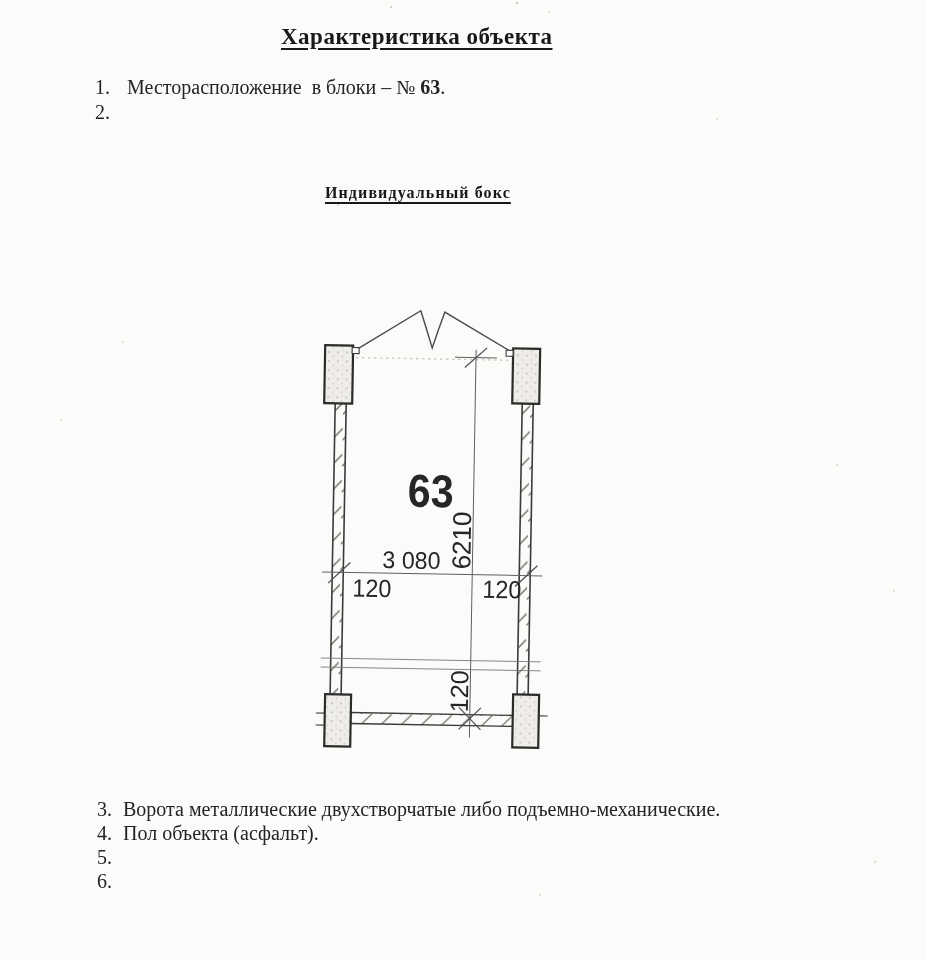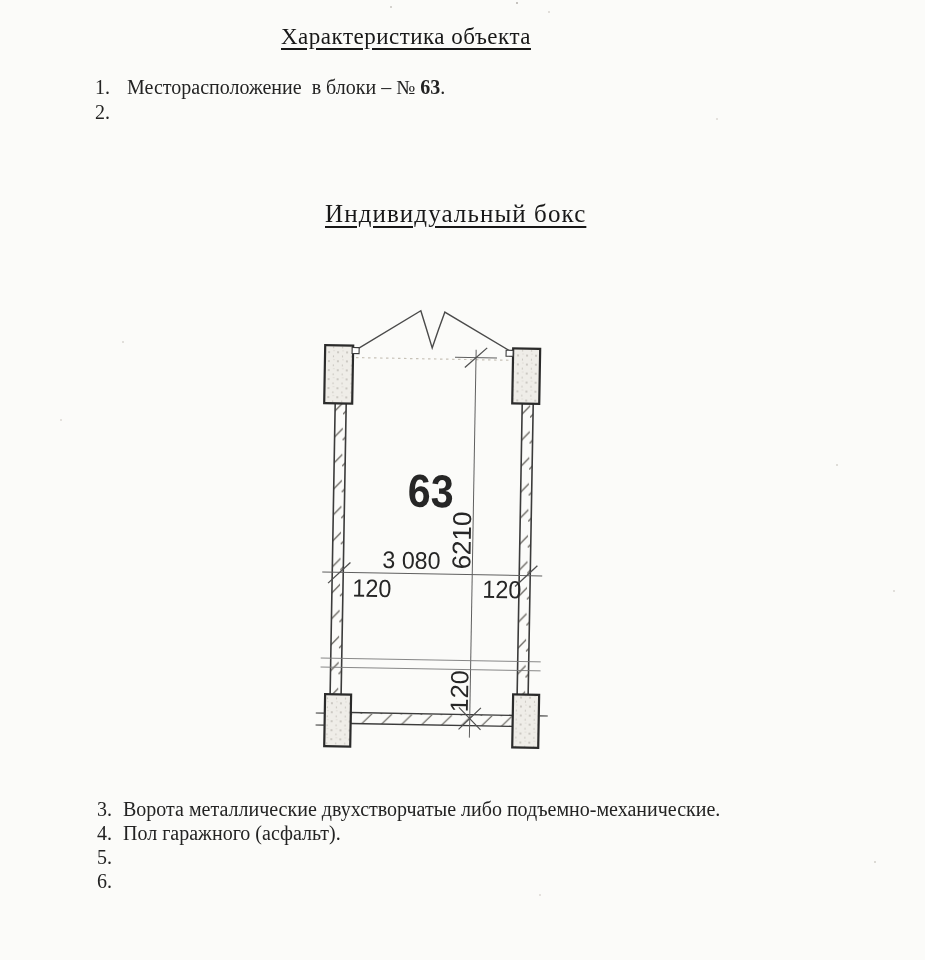--- a/index.html
+++ b/index.html
@@ -3,26 +3,26 @@
 <meta charset="utf-8">
 <style>
   html,body{margin:0;padding:0}
   body{
     width:925px;height:960px;position:relative;overflow:hidden;
     background:#fbfbf9;color:#1e1e1e;
     font-family:"Liberation Serif", serif;
   }
   .page{position:absolute;inset:0}
   .title{
-    position:absolute;margin:0;font-weight:400;color:#181818;
+    position:absolute;margin:0;font-weight:700;color:#181818;
     text-decoration:underline;text-decoration-thickness:2px;text-underline-offset:4px;
     white-space:nowrap;
   }
   .t1{left:281px;top:24px;font-size:23px;letter-spacing:.5px}
-  .t2{left:325px;top:200px;font-size:25px;letter-spacing:1.1px}
+  .t2{left:325px;top:184px;font-size:16px;letter-spacing:1.1px}
   .list{position:absolute;font-size:20px;color:#232323}
   .list-top{left:95px;top:75px;line-height:25px}
   .list-bottom{left:97px;top:797px;line-height:24px}
   .row{display:flex;align-items:baseline}
   .num{flex:none}
   .list-top .num{width:32px}
   .list-bottom .num{width:26px}
   .txt{white-space:pre-wrap}
   .txt b{font-weight:700}
   .drawing{position:absolute;left:295px;top:295px;width:275px;height:470px}
@@ -115,21 +115,21 @@
     </g>
   </svg>
 
   <div class="list list-bottom">
     <div class="row">
       <span class="num">3.</span>
       <span class="txt">Ворота металлические двухстворчатые либо подъемно-механические.</span>
     </div>
     <div class="row">
       <span class="num">4.</span>
-      <span class="txt">Пол гаражного (асфальт).</span>
+      <span class="txt">Пол объекта (асфальт).</span>
     </div>
     <div class="row">
       <span class="num">5.</span>
     </div>
     <div class="row">
       <span class="num">6.</span>
     </div>
   </div>
 
 </div>

